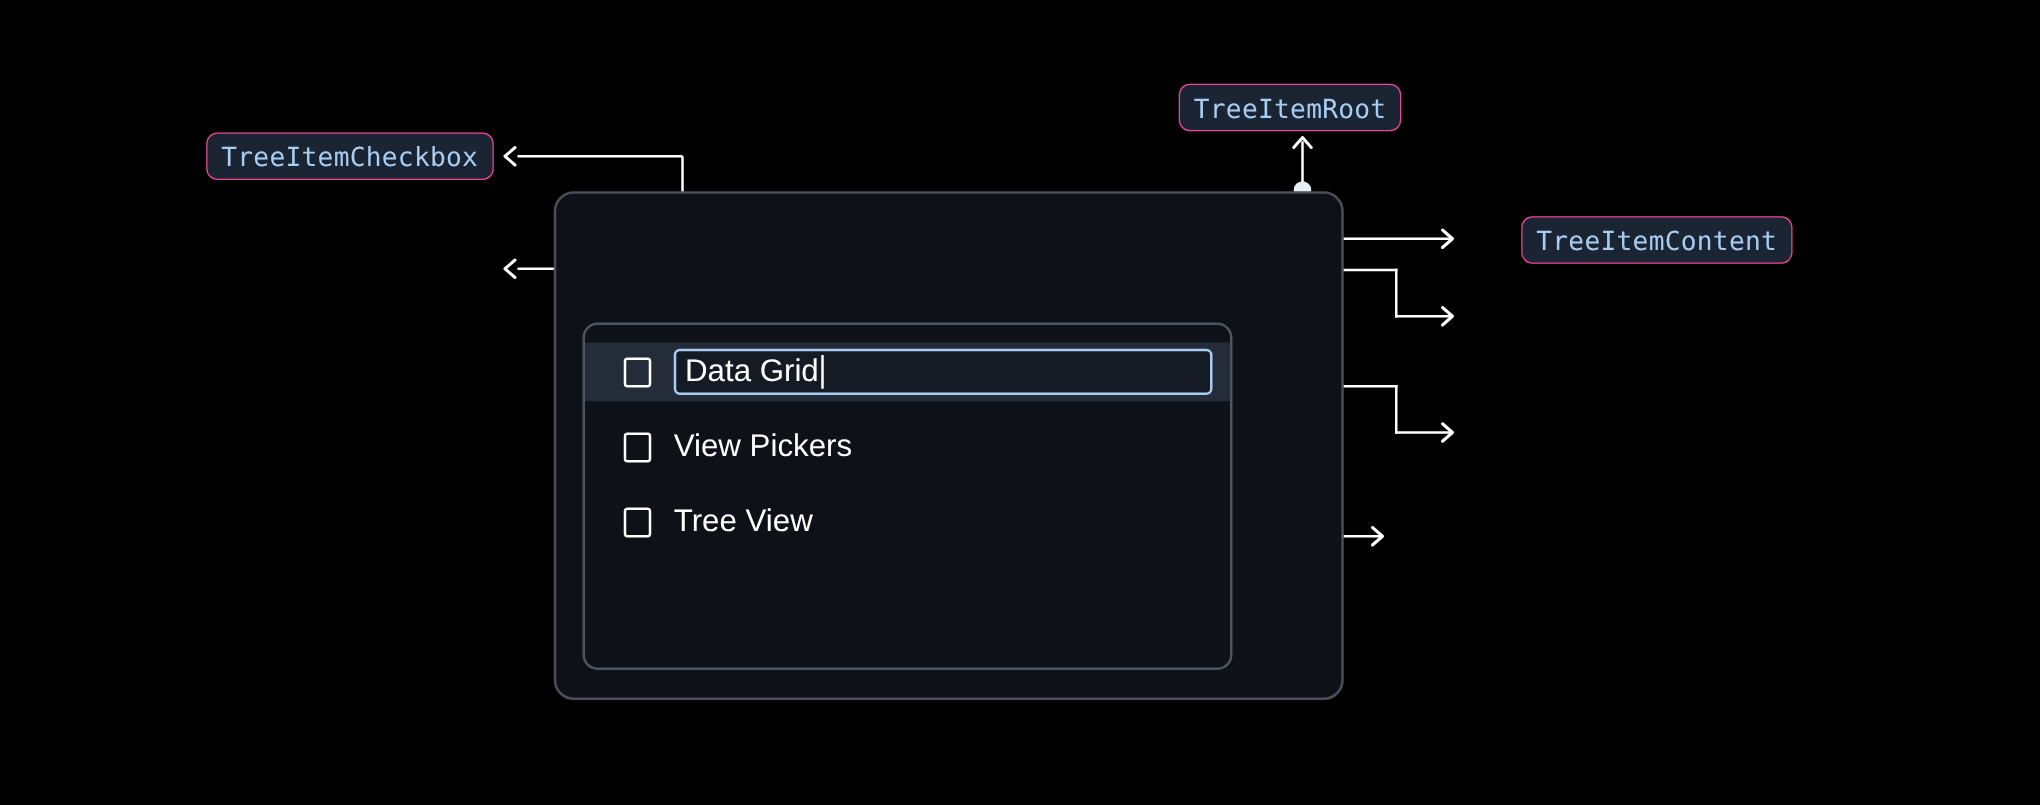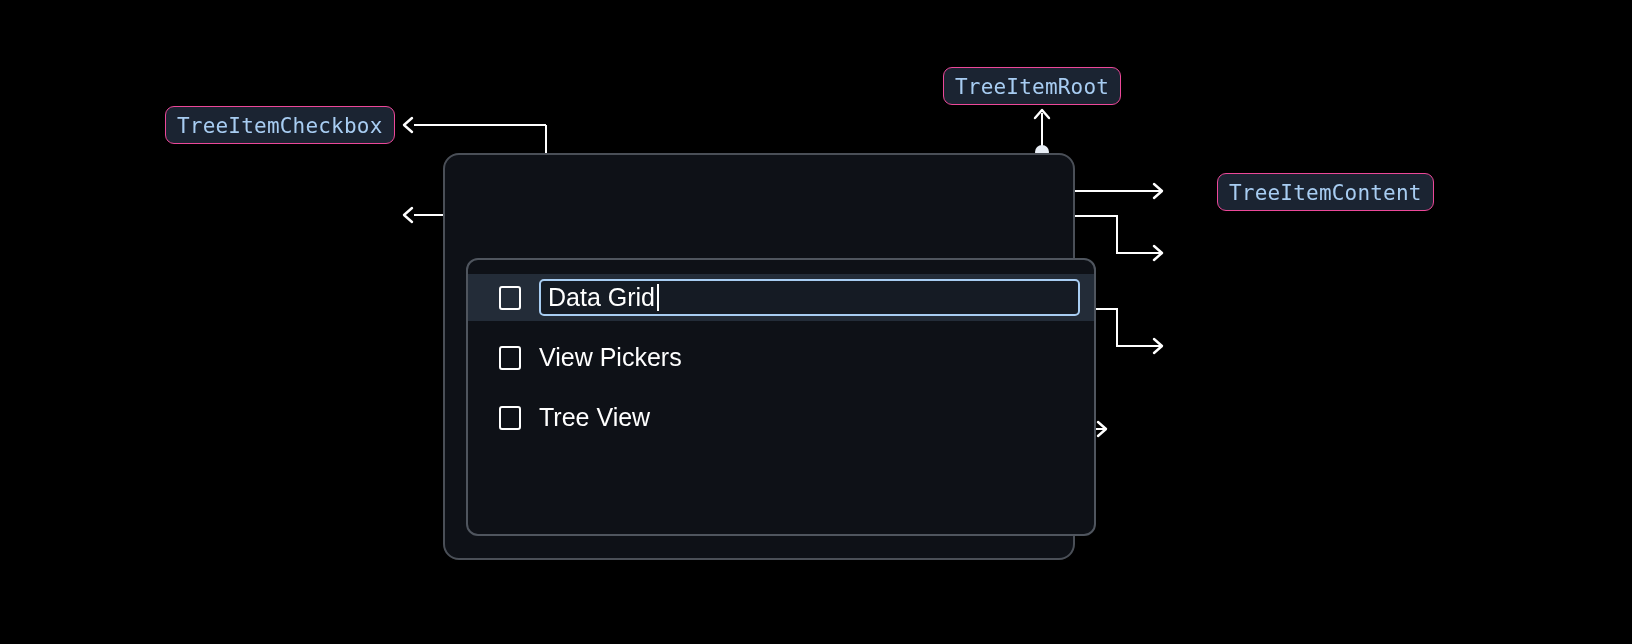--- a/index.html
+++ b/index.html
@@ -52,21 +52,21 @@
   }
   .cbox{width:22px;height:24px;border:2.5px solid #ffffff;border-radius:3px;box-sizing:border-box;}
   .label-box{
     flex:1 1 auto;height:53px;
     border:2px solid #565c66;border-radius:10px;box-sizing:border-box;
     display:flex;align-items:center;padding-left:14px;
     color:#ffffff;font-size:25px;
   }
 
   #group-box{
-    position:absolute;left:466px;top:258px;width:630px;height:278px;
+    position:absolute;left:466px;top:258px;width:520px;height:278px;
     background:#0e1117;border:2px solid #4f555e;border-radius:12px;box-sizing:border-box;
     padding-top:14px;
     text-align:right;
   }
   .row{
     position:relative;height:47px;display:flex;align-items:center;
     padding-left:31px;gap:18px;box-sizing:border-box;
   }
   .row + .row{margin-top:13px;}
   .row.selected{background:#232c38;}

